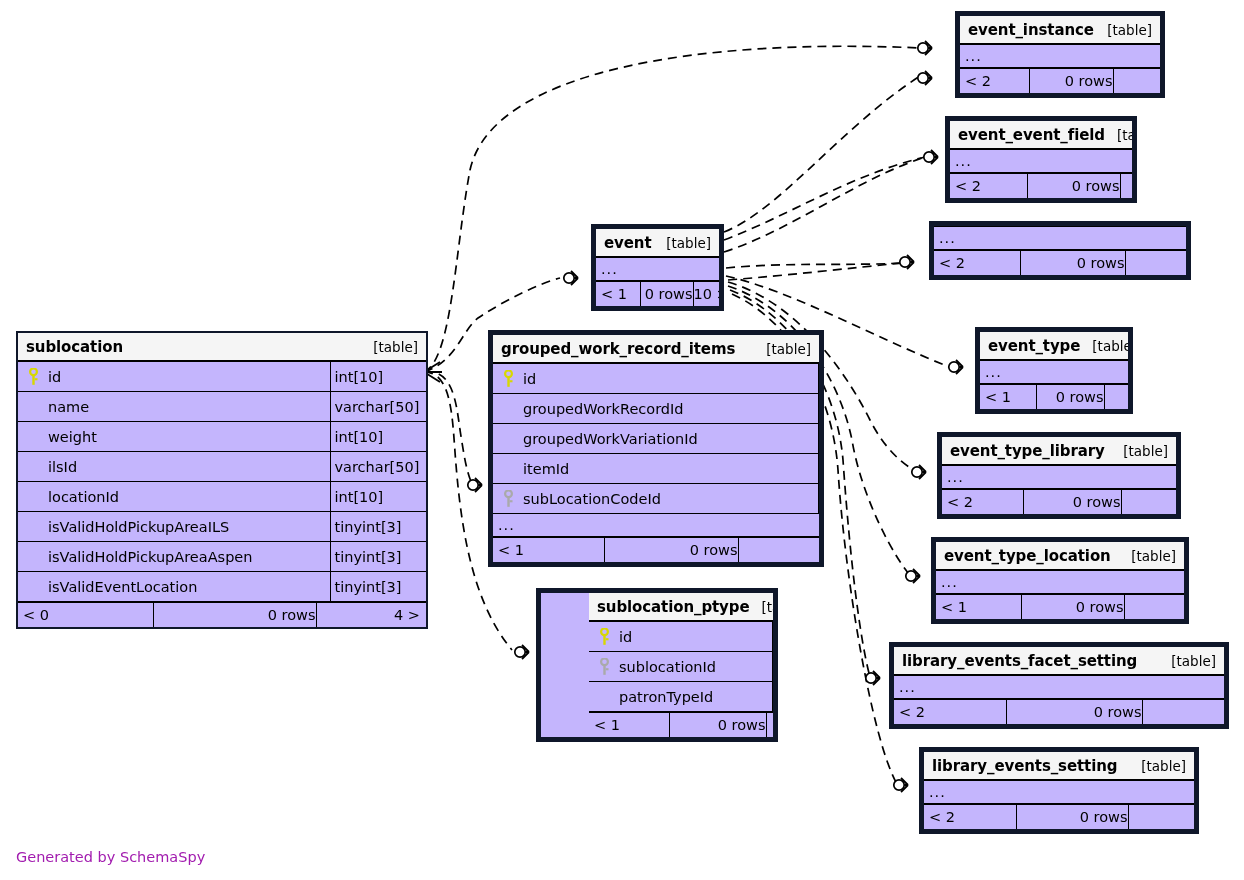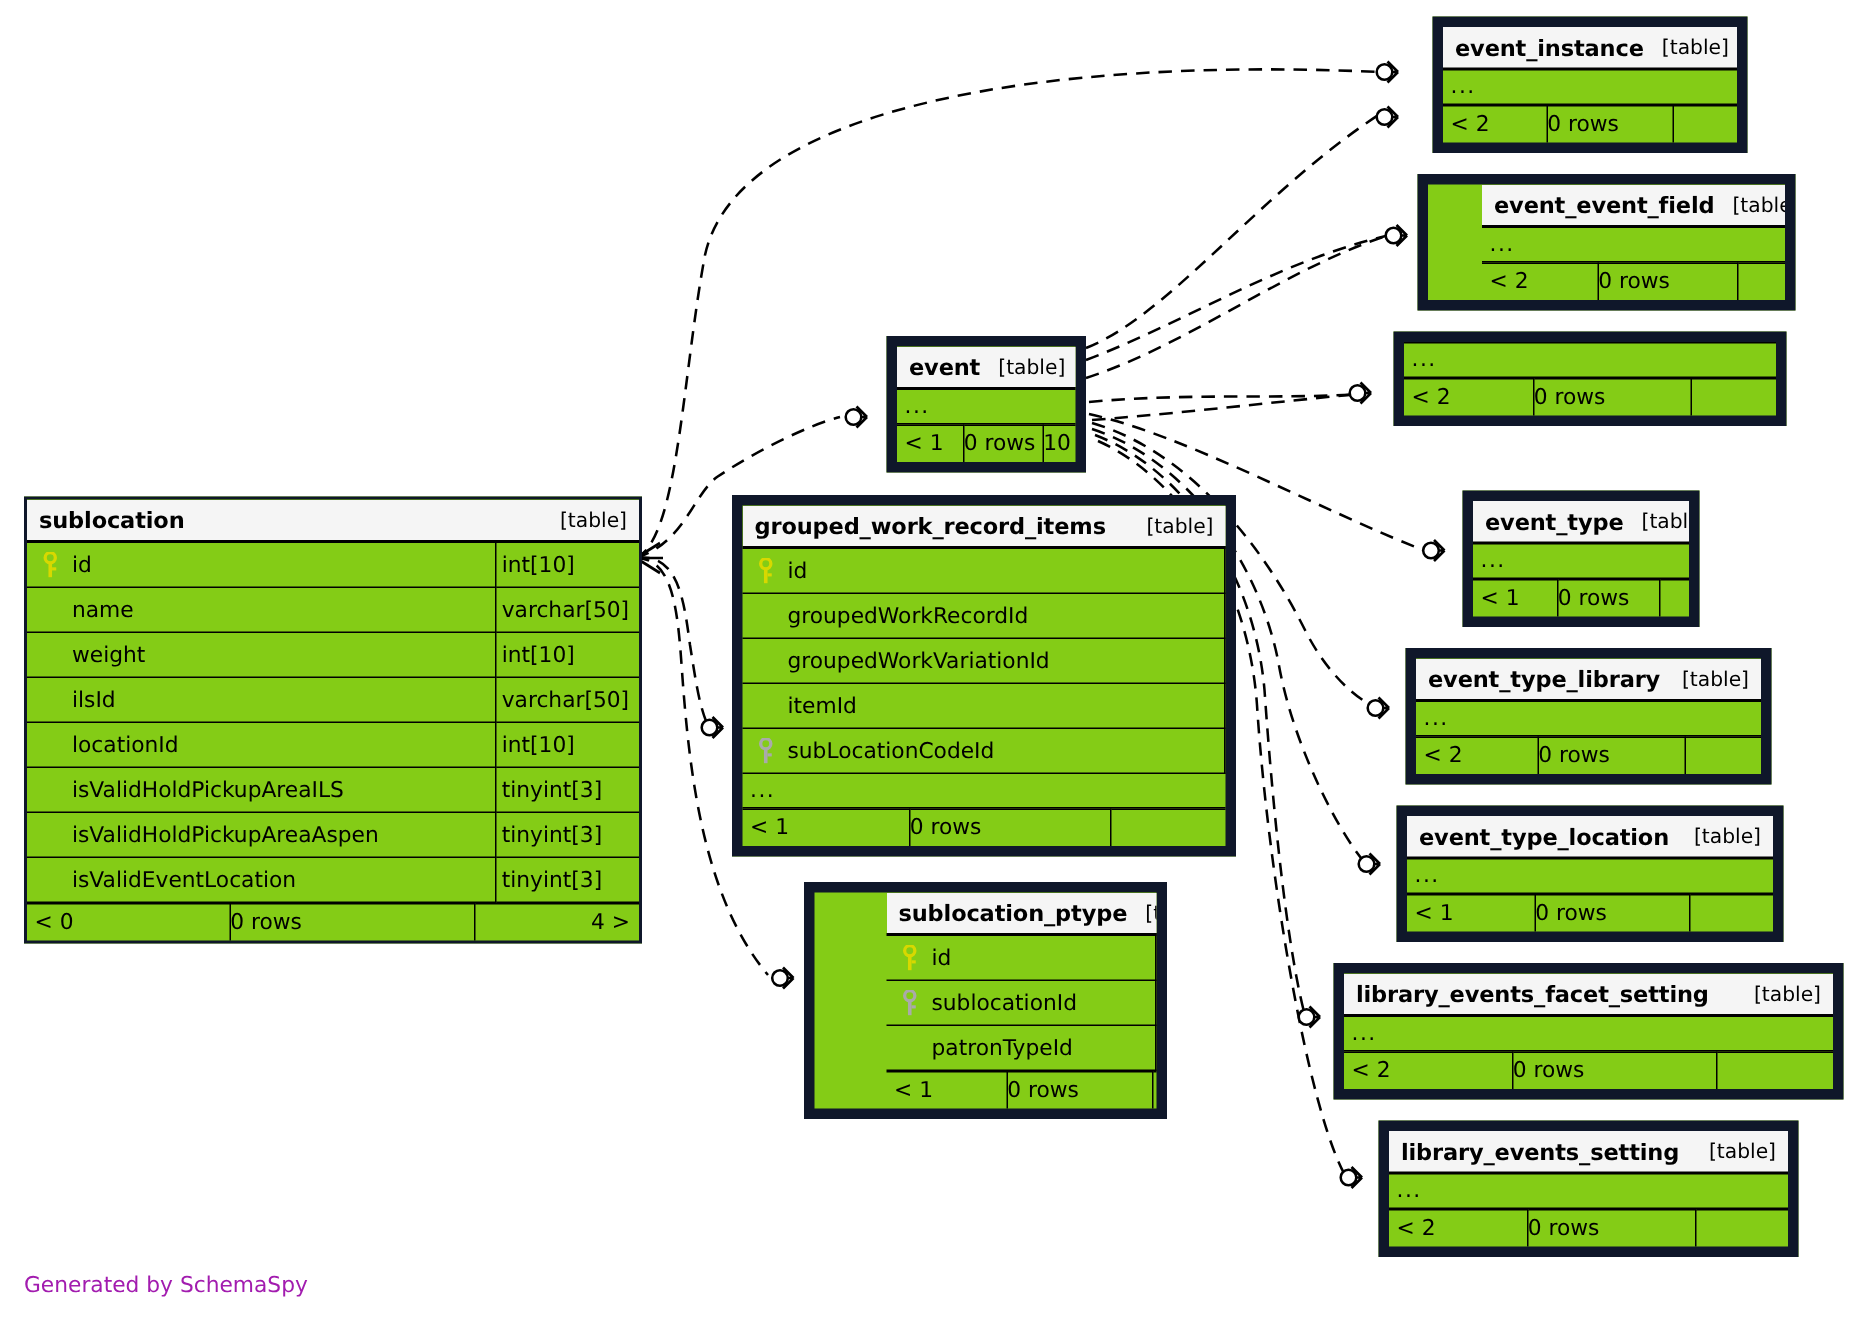--- a/index.html
+++ b/index.html
@@ -22,22 +22,22 @@
   }
   #edges {
     position: absolute;
     left: 0; top: 0;
     width: 1244px;
     height: 880px;
     pointer-events: none;
   }
   .table-node {
     position: absolute;
-    background: #84cc16;
-    border: 7px solid #0f172a;
+    background: #c4b5fd;
+    border: 5px solid #0f172a;
     box-sizing: border-box;
     border-collapse: collapse;
   }
   .table-node.thick { border-width: 2px; }
 
   .tbl {
     border-collapse: collapse;
     width: 100%;
     table-layout: fixed;
   }
@@ -116,21 +116,21 @@
   .ftr td {
     height: 24px;
     border-bottom: none !important;
     font-size: 14.5px;
   }
   .ftr .f-left {
     border-left: none !important;
     padding-left: 5px !important;
     text-align: left;
   }
-  .ftr .f-mid { text-align: left; }
+  .ftr .f-mid { text-align: right; }
   .ftr .f-right {
     border-right: none !important;
     padding-right: 6px !important;
     text-align: right;
   }
 
   .footer-note {
     position: absolute;
     left: 16px;
     top: 849px;
@@ -539,21 +539,21 @@
           </colgroup>
           <tbody>
             <tr>
               <td class="f-left">&lt; 2</td>
               <td class="f-mid">0 rows</td>
               <td class="f-right"></td>
             </tr>
           </tbody>
         </table>
       </div>
-      <div class="table-node" style="left: 945px; top: 116px; width: 252px; padding-left: 36px;">
+      <div class="table-node" style="left: 945px; top: 116px; width: 192px;">
         <table class="tbl">
           <colgroup>
             <col>
             <col style="width:0px">
           </colgroup>
           <tbody>
             <tr>
               <td class="hdr-cell" colspan="2">
                 <div class="hdr-inner">
                   <span class="tbl-name">event_event_field</span>

